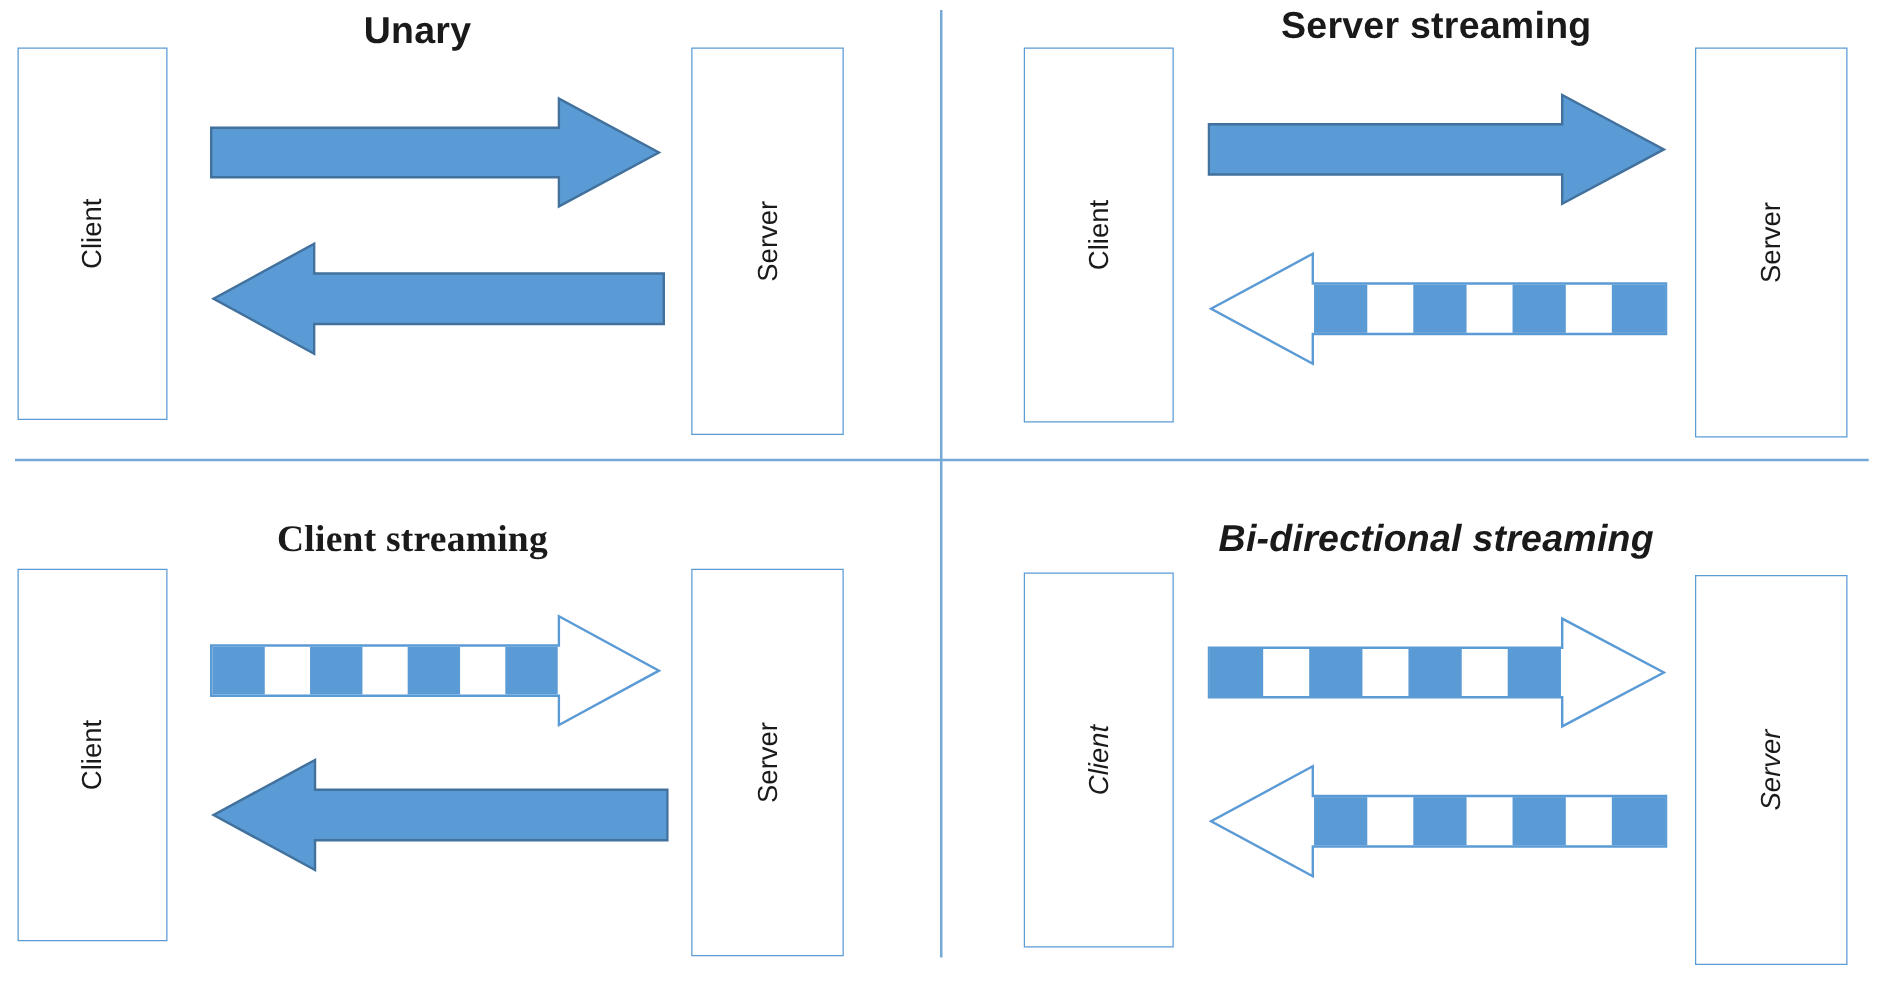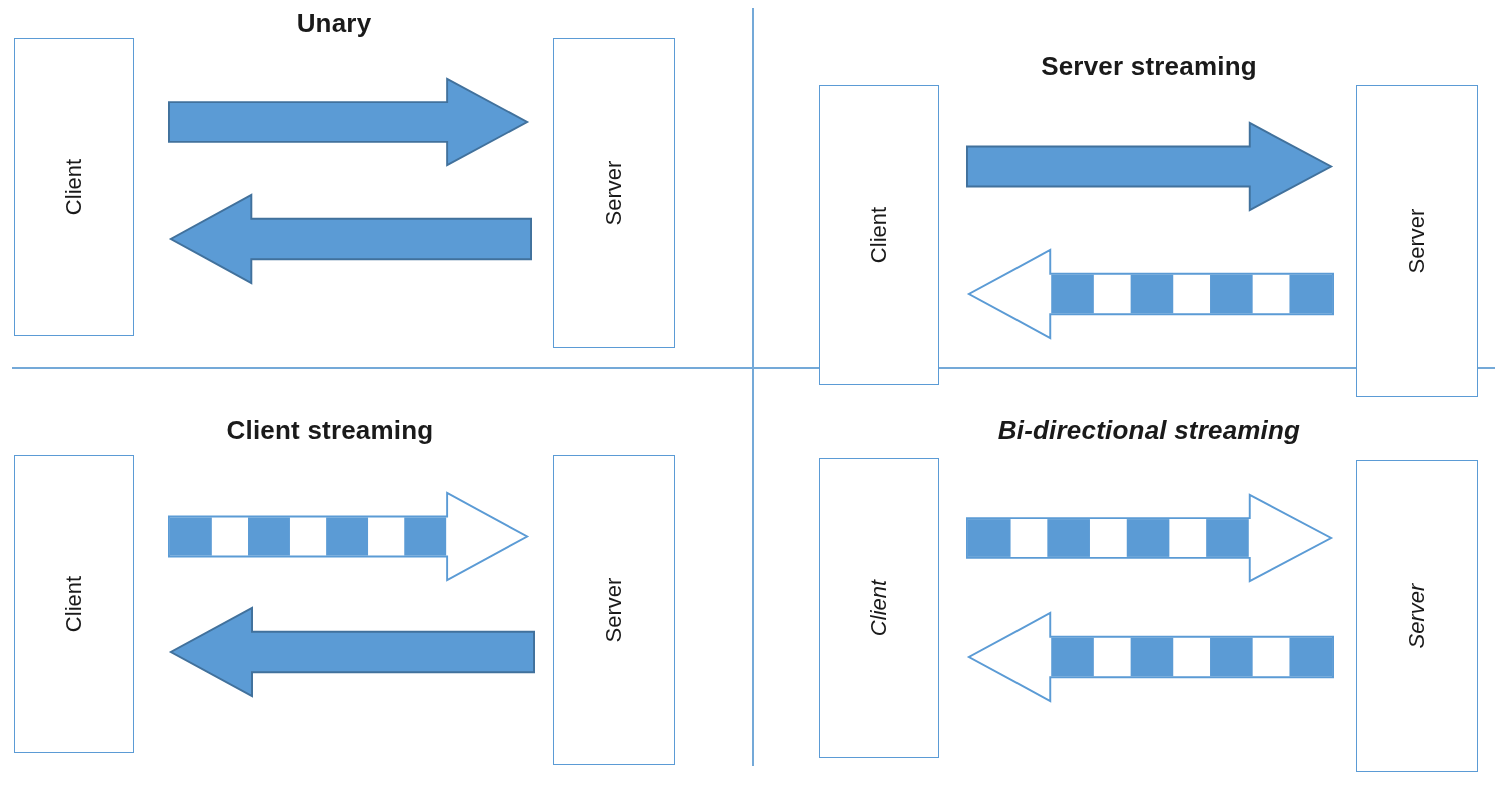--- a/index.html
+++ b/index.html
@@ -38,27 +38,27 @@
     left:12px;
     top:367px;
     width:1483px;
     height:2px;
     background:var(--divider);
   }
   .quadrant{
     position:absolute;
   }
   .q-tl{left:0;top:0;width:752px;height:367px;}
-  .q-tr{left:754px;top:0;width:751px;height:270px;margin-top:47px;}
+  .q-tr{left:754px;top:0;width:751px;height:270px;}
   .q-bl{left:0;top:369px;width:752px;height:416px;}
   .q-br{left:754px;top:369px;width:751px;height:416px;font-style:italic;}
   .title{
     position:absolute;
     text-align:center;
-    font-size:26px;
+    font-size:30px;
     font-weight:600;
     letter-spacing:0.2px;
     color:var(--title-text);
   }
   .box{
     position:absolute;
     border:1.5px solid var(--box-border);
     background:#ffffff;
     display:flex;
     align-items:center;
@@ -148,21 +148,21 @@
         <polygon class="outlined-shape" points="379,27 87,27 87,3 3,47.5 87,92 87,68 379,68"></polygon>
       </svg>
     </div>
 
     <div class="box" style="left:602px;top:38px;width:122px;height:312px;">
       <span class="vlabel">Server</span>
     </div>
   </section>
 
   <section class="quadrant q-bl">
-    <h2 class="title" style="left:110px;top:46px;width:440px;">Client streaming</h2>
+    <h2 class="title" style="left:110px;top:46px;width:440px;font-family:Liberation Serif, serif;">Client streaming</h2>
 
     <div class="box" style="left:14px;top:86px;width:120px;height:298px;">
       <span class="vlabel">Client</span>
     </div>
 
     <div class="arrow" style="left:168px;top:121px;width:362px;height:93px;">
       <svg class="arrow-svg" viewBox="0 0 380 95" preserveAspectRatio="none" aria-hidden="true">
         <rect class="stripe" x="2" y="28" width="44" height="39"></rect>
         <rect class="stripe" x="84" y="28" width="44" height="39"></rect>
         <rect class="stripe" x="166" y="28" width="44" height="39"></rect>

